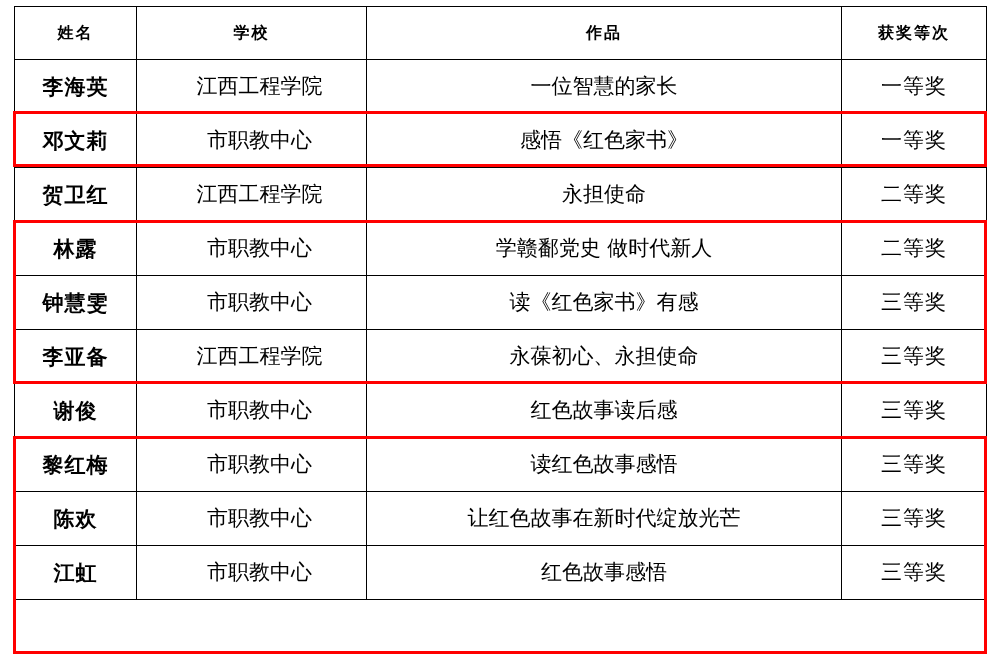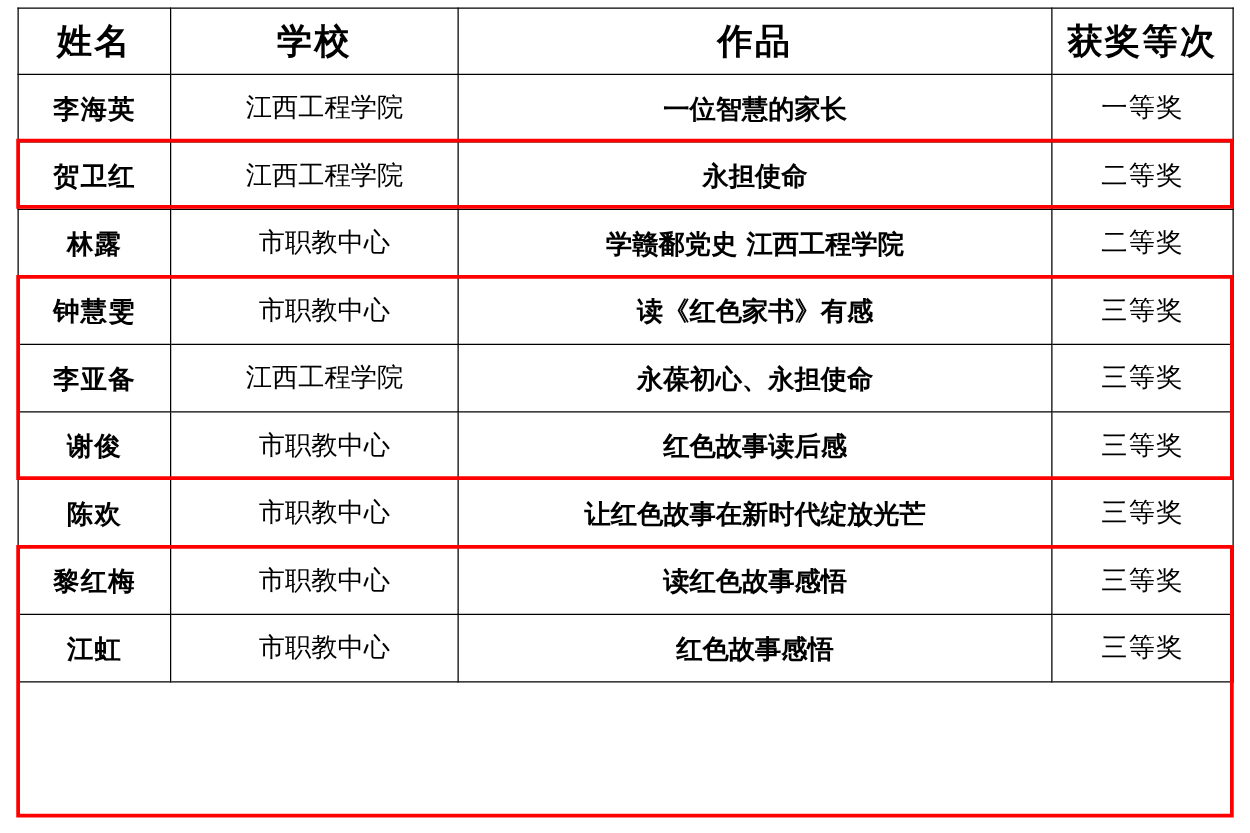--- a/index.html
+++ b/index.html
@@ -39,36 +39,35 @@
     font-weight: normal;
     color: #000000;
     padding: 0;
     height: 53px;
     line-height: 53px;
     white-space: nowrap;
     overflow: hidden;
   }
   table.award-table thead th {
     font-weight: bold;
-    font-size: 28px;
+    font-size: 16px;
     height: 52px;
     line-height: 52px;
     letter-spacing: 2px;
   }
   table.award-table tbody td.name-cell {
     letter-spacing: 1px;
     font-weight: bold;
   }
   table.award-table tbody td.school-cell {
     letter-spacing: 0px;
     padding-left: 16px;
   }
   table.award-table tbody td.work-cell {
     letter-spacing: 0px;
-    font-weight: bold;
   }
   table.award-table tbody td.award-cell {
     letter-spacing: 1px;
     text-align: center;
   }
 
   
   .hl {
     position: absolute;
     border: 3px solid #ff0000;
@@ -97,29 +96,35 @@
       </tr>
     </thead>
     <tbody>
       <tr>
         <td class="name-cell">李海英</td>
         <td class="school-cell">江西工程学院</td>
         <td class="work-cell">一位智慧的家长</td>
         <td class="award-cell">一等奖</td>
       </tr>
       <tr>
+        <td class="name-cell">邓文莉</td>
+        <td class="school-cell">市职教中心</td>
+        <td class="work-cell">感悟《红色家书》</td>
+        <td class="award-cell">一等奖</td>
+      </tr>
+      <tr>
         <td class="name-cell">贺卫红</td>
         <td class="school-cell">江西工程学院</td>
         <td class="work-cell">永担使命</td>
         <td class="award-cell">二等奖</td>
       </tr>
       <tr>
         <td class="name-cell">林露</td>
         <td class="school-cell">市职教中心</td>
-        <td class="work-cell">学赣鄱党史 江西工程学院</td>
+        <td class="work-cell">学赣鄱党史 做时代新人</td>
         <td class="award-cell">二等奖</td>
       </tr>
       <tr>
         <td class="name-cell">钟慧雯</td>
         <td class="school-cell">市职教中心</td>
         <td class="work-cell">读《红色家书》有感</td>
         <td class="award-cell">三等奖</td>
       </tr>
       <tr>
         <td class="name-cell">李亚备</td>
@@ -127,29 +132,29 @@
         <td class="work-cell">永葆初心、永担使命</td>
         <td class="award-cell">三等奖</td>
       </tr>
       <tr>
         <td class="name-cell">谢俊</td>
         <td class="school-cell">市职教中心</td>
         <td class="work-cell">红色故事读后感</td>
         <td class="award-cell">三等奖</td>
       </tr>
       <tr>
+        <td class="name-cell">黎红梅</td>
+        <td class="school-cell">市职教中心</td>
+        <td class="work-cell">读红色故事感悟</td>
+        <td class="award-cell">三等奖</td>
+      </tr>
+      <tr>
         <td class="name-cell">陈欢</td>
         <td class="school-cell">市职教中心</td>
         <td class="work-cell">让红色故事在新时代绽放光芒</td>
-        <td class="award-cell">三等奖</td>
-      </tr>
-      <tr>
-        <td class="name-cell">黎红梅</td>
-        <td class="school-cell">市职教中心</td>
-        <td class="work-cell">读红色故事感悟</td>
         <td class="award-cell">三等奖</td>
       </tr>
       <tr>
         <td class="name-cell">江虹</td>
         <td class="school-cell">市职教中心</td>
         <td class="work-cell">红色故事感悟</td>
         <td class="award-cell">三等奖</td>
       </tr>
     </tbody>
   </table>

